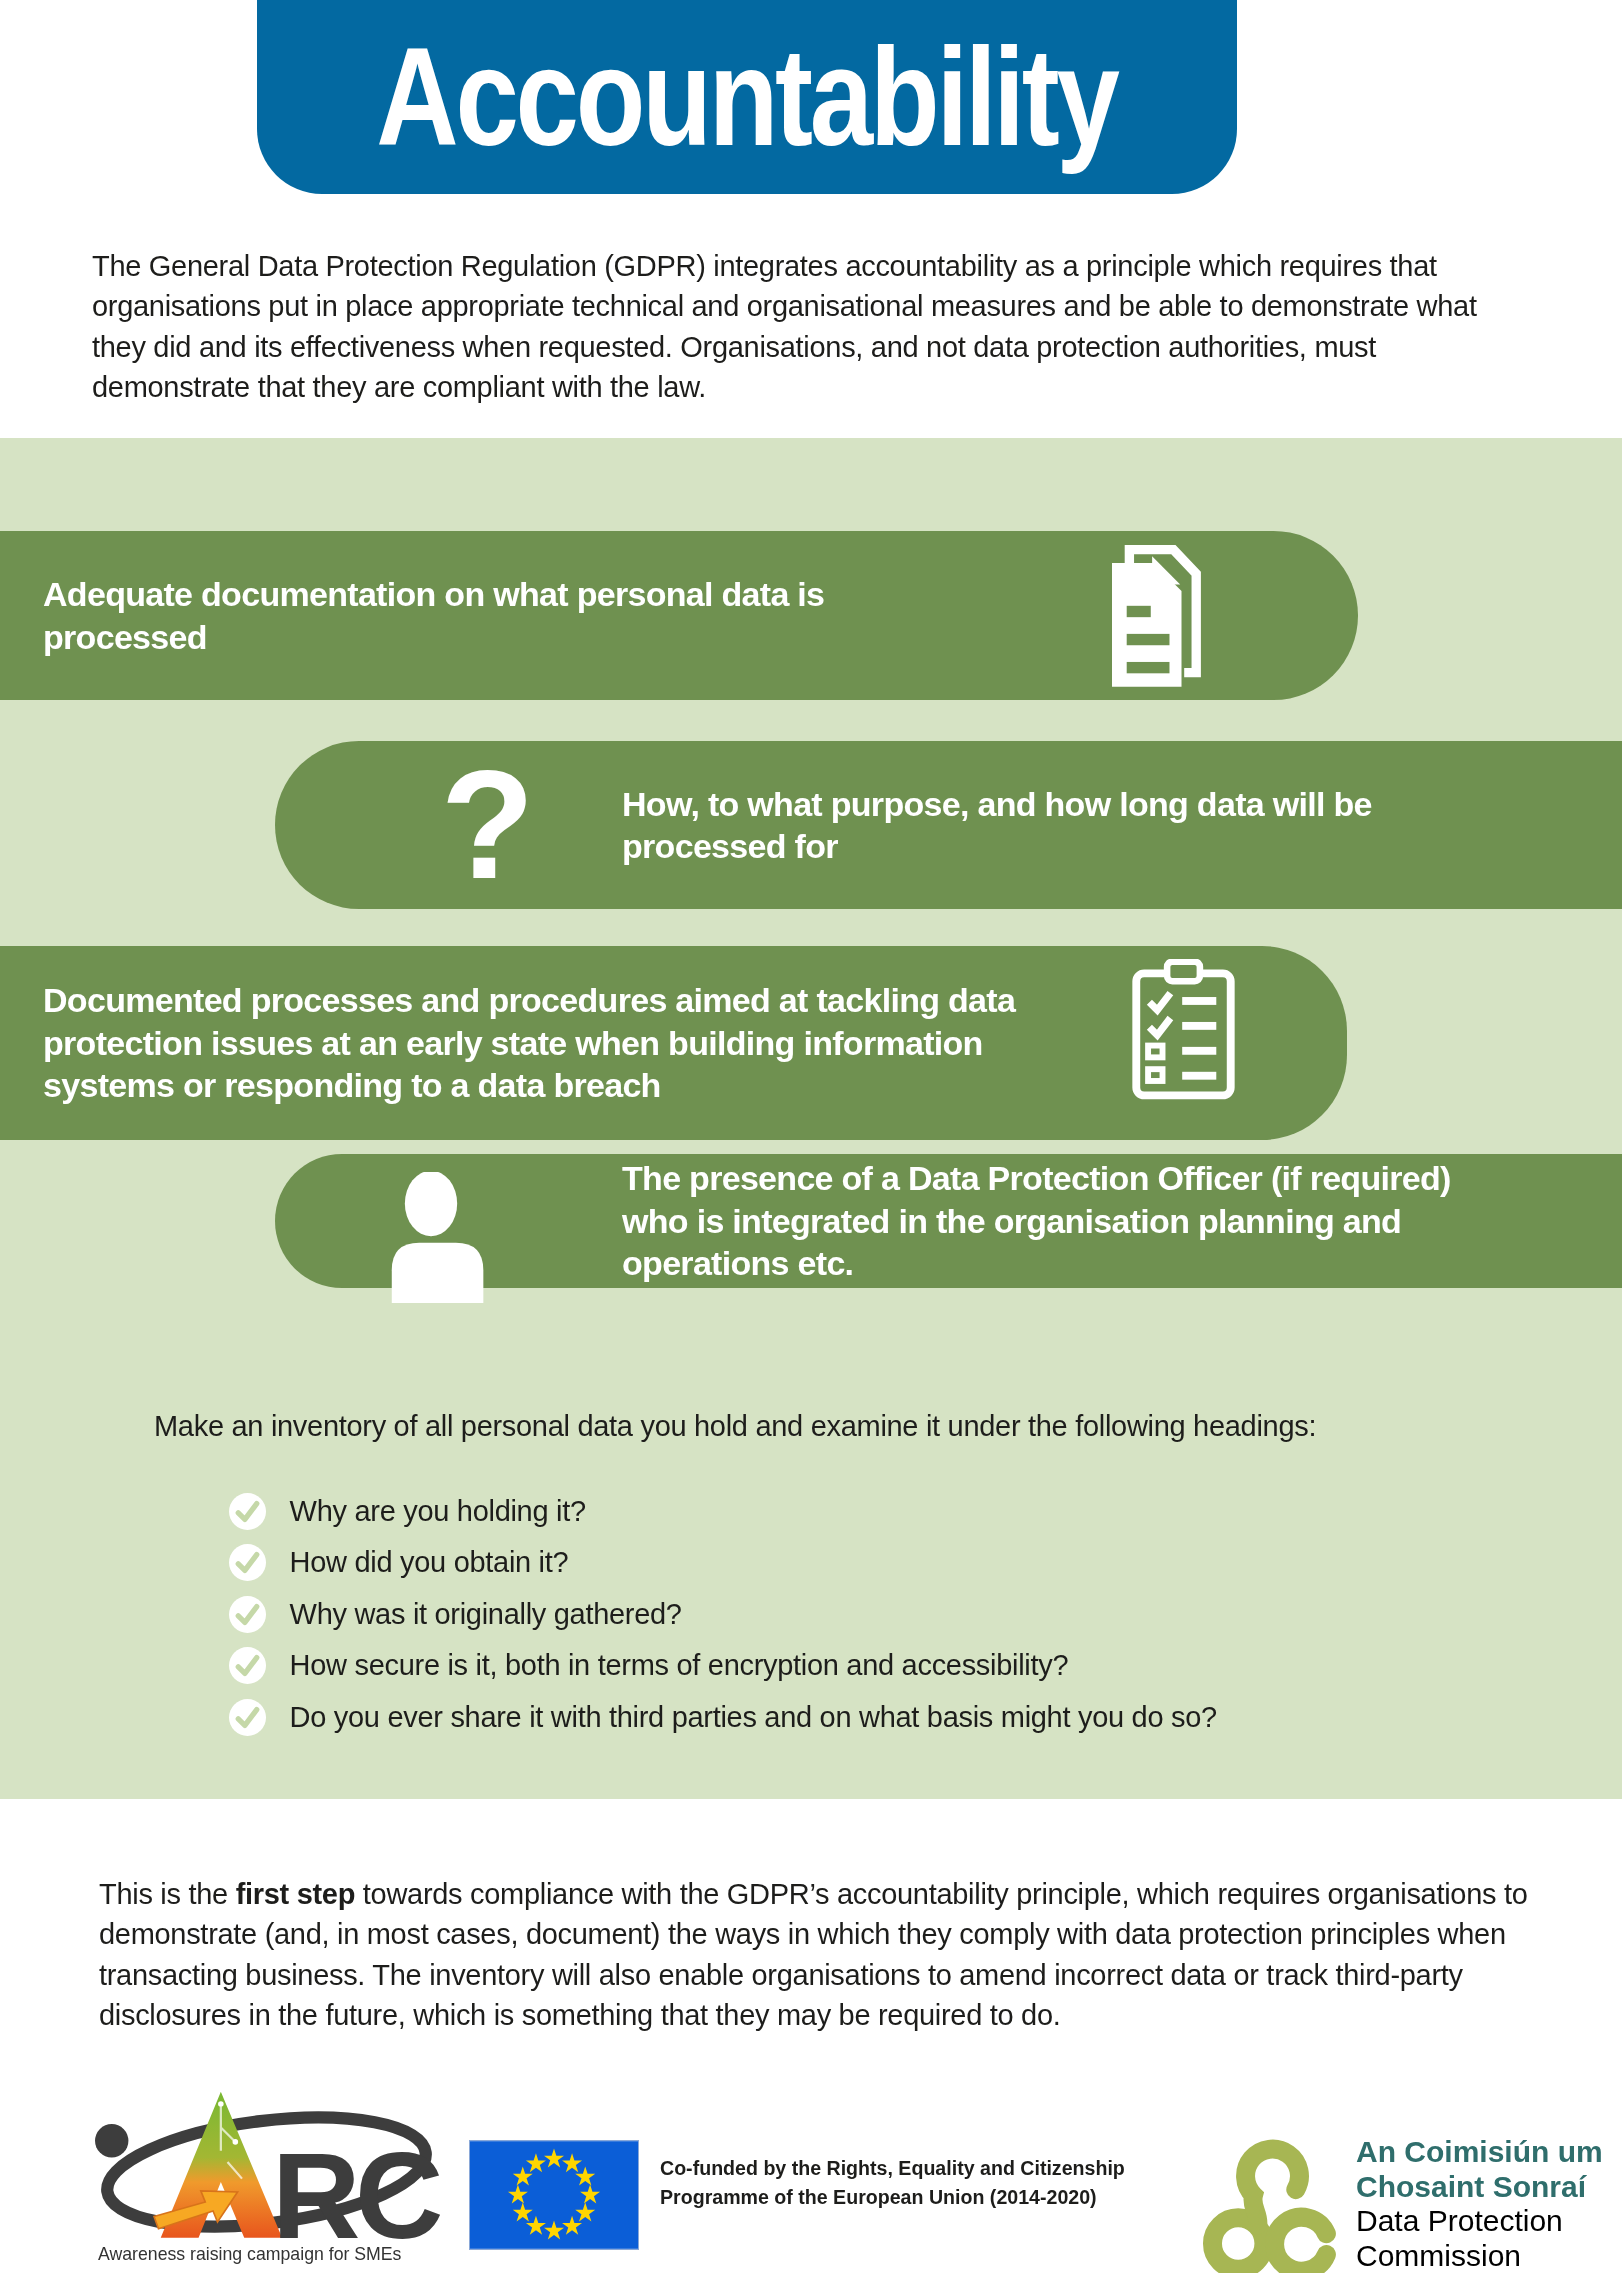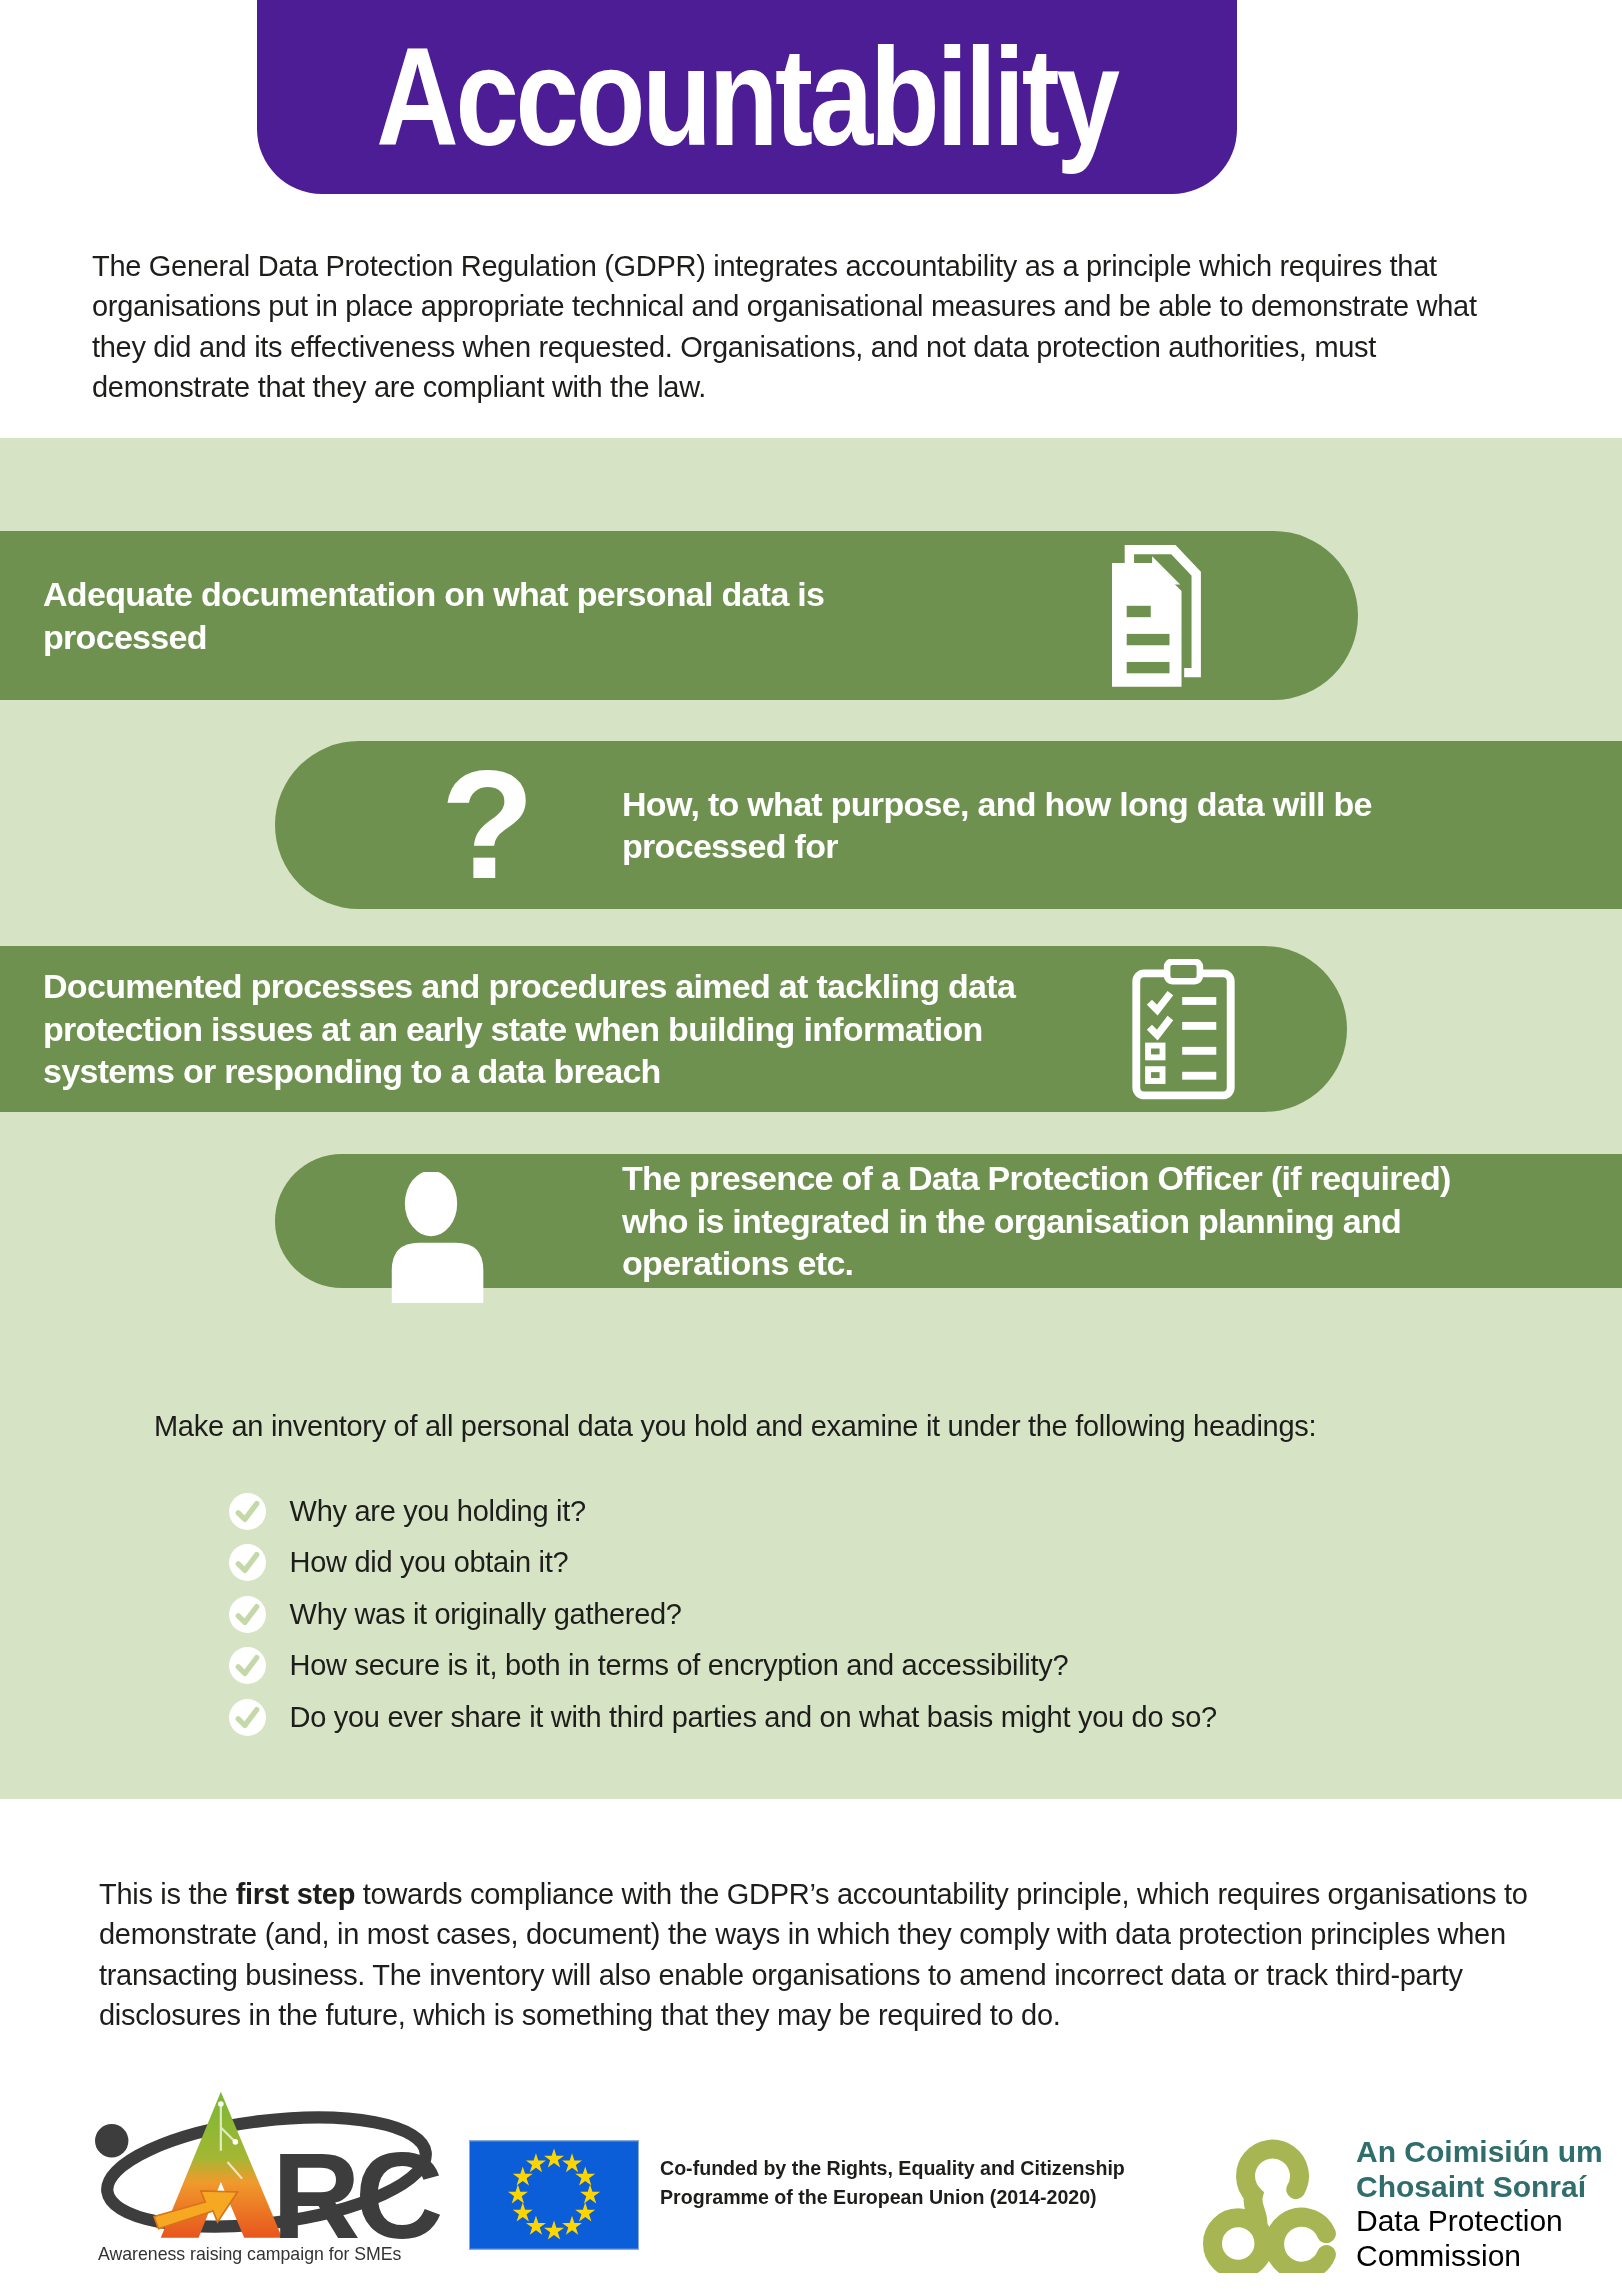--- a/index.html
+++ b/index.html
@@ -1,38 +1,38 @@
 <!DOCTYPE html>
 <html style="font-size:10.5px"><head>
 <meta charset="utf-8">
 <style>
   html,body{margin:0;padding:0;background:#ffffff;}
   body{width:1623px;height:2295px;position:relative;font-family:"Liberation Sans",sans-serif;color:#1d1d1b;}
   .page{position:absolute;inset:0;overflow:hidden;}
 
   
   .title-banner{position:absolute;left:257px;top:0;width:980px;height:194px;
-    background:#4c1d95;border-radius:0 0 65px 65px;display:flex;align-items:center;justify-content:center;}
+    background:#0369a1;border-radius:0 0 65px 65px;display:flex;align-items:center;justify-content:center;}
   .title-banner h1{margin:0;color:#ffffff;font-size:139px;font-weight:bold;letter-spacing:-3.9px;
     transform:scaleX(0.82);transform-origin:center;white-space:nowrap;}
 
   .intro{position:absolute;left:92px;top:217px;width:1427px;font-size:29px;line-height:1.39;letter-spacing:-0.3px;}
 
   
   .band{position:absolute;left:0;top:438px;width:1623px;height:1361px;background:#d6e3c4;}
 
   .measures-heading{position:absolute;left:92px;top:458px;font-size:42px;font-weight:bold;color:#678a44;letter-spacing:-0.7px;}
 
   .gbar{position:absolute;background:#6f9150;display:flex;align-items:center;}
   .gbar .btxt{color:#ffffff;font-weight:bold;font-size:34px;line-height:1.25;letter-spacing:-0.7px;}
   .bar1{left:0;top:531px;width:1358px;height:169px;border-radius:0 88px 88px 0;}
   .bar1 .btxt{position:absolute;left:43px;width:844px;}
   .bar2{left:275px;top:741px;width:1348px;height:168px;border-radius:85px 0 0 85px;}
   .bar2 .btxt{position:absolute;left:347px;width:877px;}
-  .bar3{left:0;top:946px;width:1347px;height:166px;border-radius:0 85px 85px 0;}
+  .bar3{left:0;top:946px;width:1347px;height:194px;border-radius:0 85px 85px 0;}
   .bar3 .btxt{position:absolute;left:43px;width:982px;}
   .bar4{left:275px;top:1154px;width:1348px;height:134px;border-radius:85px 0 0 85px;}
   .bar4 .btxt{position:absolute;left:347px;width:877px;}
 
   .doc-icon{position:absolute;left:1112px;top:13px;}
   .qmark{position:absolute;left:157px;top:0;width:111px;height:168px;display:flex;align-items:center;justify-content:center;
     color:#ffffff;font-size:154px;font-weight:bold;}
   .clip-icon{position:absolute;left:1131px;top:13px;}
   .person-icon{position:absolute;left:105px;top:18.3px;}
 

